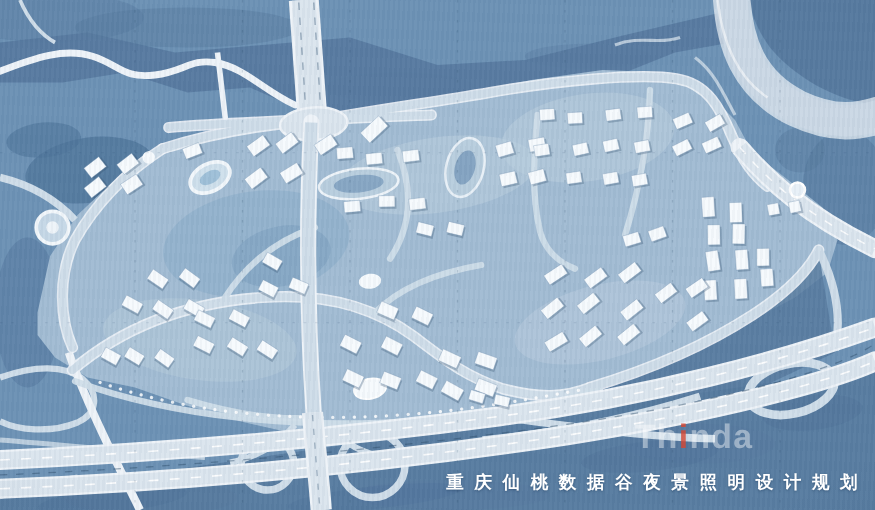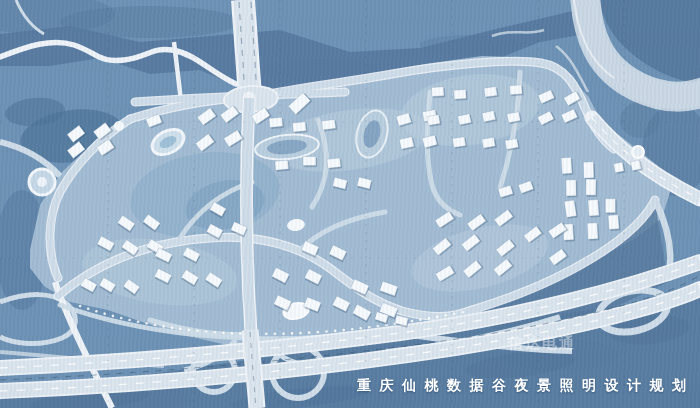--- a/index.html
+++ b/index.html
@@ -327,17 +327,17 @@
         <rect x="148.2111499090359" y="117.84408328592107" width="14" height="9" fill="rgba(45,75,105,0.30)" transform="rotate(-21.423014523170423 153.91114990903588 120.74408328592108)"></rect>
         <rect x="146.91114990903588" y="116.24408328592108" width="14" height="9" fill="#f6fafd" stroke="rgba(120,150,180,.55)" stroke-width="0.5" transform="rotate(-21.423014523170423 153.91114990903588 120.74408328592108)"></rect>
         <rect x="334.7196973362816" y="180.39415467981016" width="13" height="9" fill="rgba(45,75,105,0.30)" transform="rotate(14.084790541255643 339.9196973362816 183.29415467981016)"></rect>
         <rect x="333.4196973362816" y="178.79415467981016" width="13" height="9" fill="#f6fafd" stroke="rgba(120,150,180,.55)" stroke-width="0.5" transform="rotate(14.084790541255643 339.9196973362816 183.29415467981016)"></rect>
         <rect x="359.0861947831043" y="180.0997257102077" width="13" height="9" fill="rgba(45,75,105,0.30)" transform="rotate(13.554929062393057 364.2861947831043 182.9997257102077)"></rect>
         <rect x="357.7861947831043" y="178.4997257102077" width="13" height="9" fill="#f6fafd" stroke="rgba(120,150,180,.55)" stroke-width="0.5" transform="rotate(13.554929062393057 364.2861947831043 182.9997257102077)"></rect>
       </g>
     </svg>
 
   <div class="watermark">
-    <span class="wm-cjk" style="color: rgba(255, 255, 255, 0.42);">信达电通</span>
+    <span class="wm-latin" style="color: rgba(255, 255, 255, 0.42);"><span>Th</span><span class="wm-i" style="color: rgba(214, 70, 50, 0.8);">i</span><span>nda</span></span>
   </div>
 
   <div class="caption" style="color: rgb(255, 255, 255);">重庆仙桃数据谷夜景照明设计规划</div>
 </div>
 
 </body></html>

